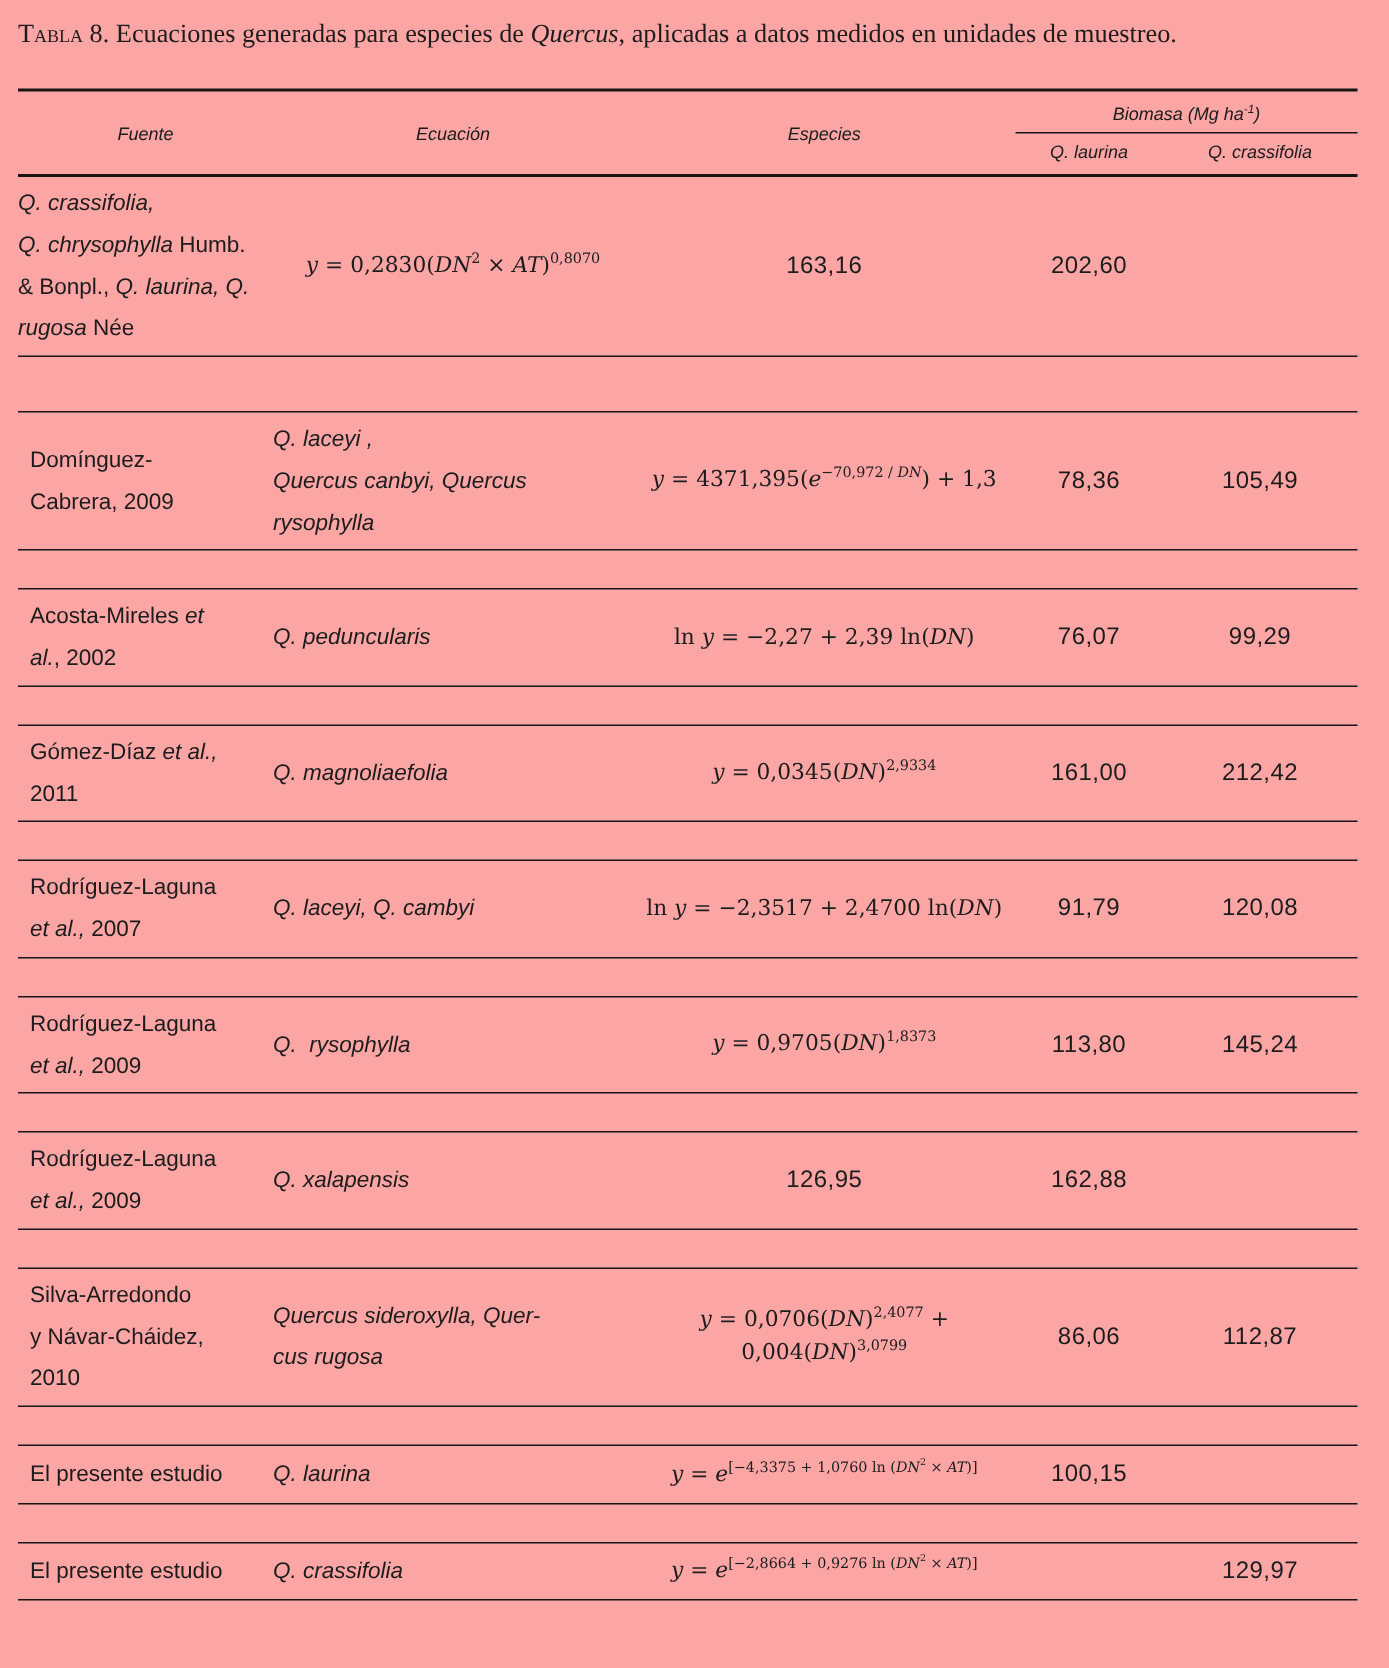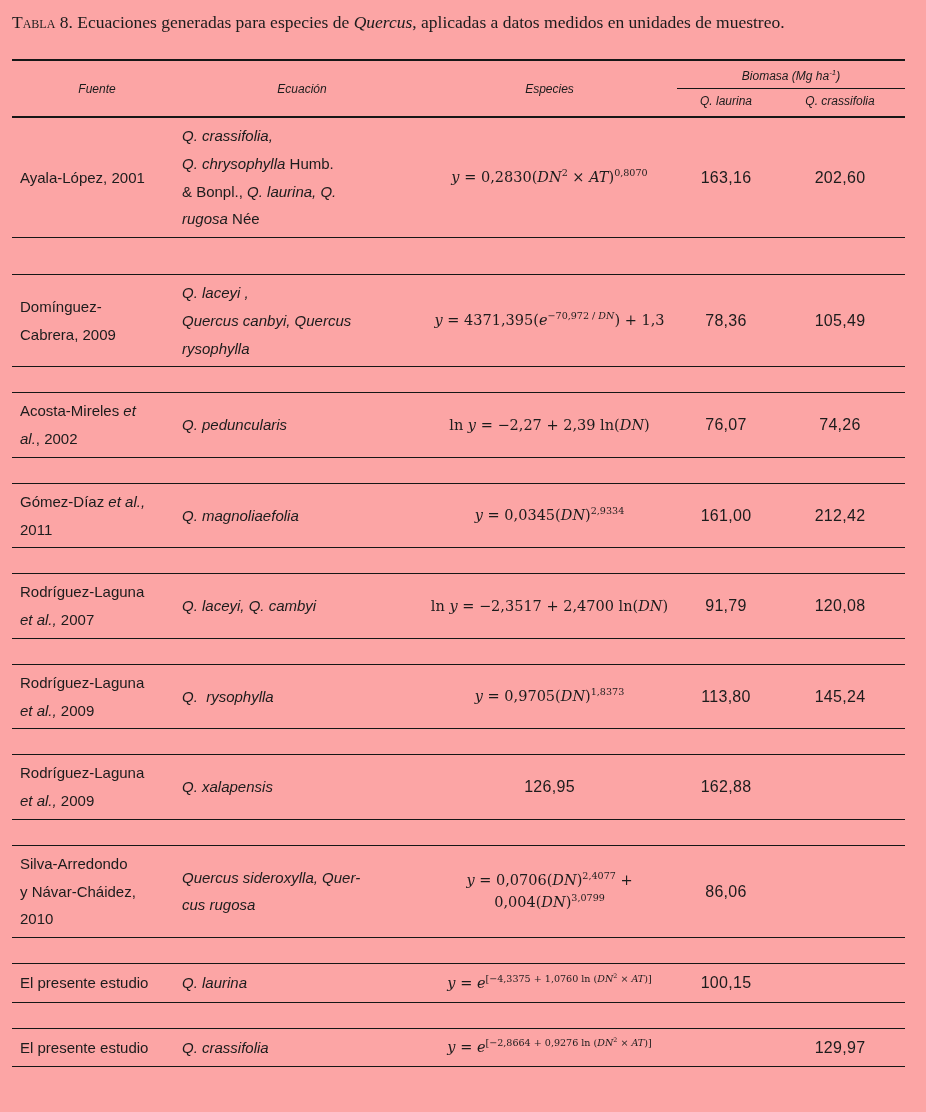--- a/index.html
+++ b/index.html
@@ -80,41 +80,40 @@
         <div class="hgroup-top">Biomasa (Mg ha<sup>-1</sup>)</div>
         <div class="hgroup-sub">
           <div class="hcell">Q. laurina</div>
           <div class="hcell">Q. crassifolia</div>
         </div>
       </div>
     </div>
 
     <div class="tbody" id="tbody">
   <div class="row">
-    <div class="cell fuente">Ayala-López, 2001</div>
     <div class="cell especies"><i>Q. crassifolia,</i><br><i>Q. chrysophylla</i> Humb.<br>&amp; Bonpl., <i>Q. laurina, Q.</i><br><i>rugosa</i> Née</div>
     <div class="cell ecuacion"><i>y</i> = 0,2830(<i>DN</i><sup>2</sup> × <i>AT</i>)<sup>0,8070</sup></div>
     <div class="cell num">163,16</div>
     <div class="cell num">202,60</div>
   </div>
 
   <div class="row">
     <div class="cell fuente">Domínguez-<br>Cabrera, 2009</div>
     <div class="cell especies"><i>Q. laceyi ,</i><br><i>Quercus canbyi, Quercus</i><br><i>rysophylla</i></div>
     <div class="cell ecuacion"><i>y</i> = 4371,395(<i>e</i><sup>−70,972 / <i>DN</i></sup>) + 1,3</div>
     <div class="cell num">78,36</div>
     <div class="cell num">105,49</div>
   </div>
 
   <div class="row">
     <div class="cell fuente">Acosta-Mireles <i>et</i><br><i>al.</i>, 2002</div>
     <div class="cell especies"><i>Q. peduncularis</i></div>
     <div class="cell ecuacion">ln <i>y</i> = −2,27 + 2,39 ln(<i>DN</i>)</div>
     <div class="cell num">76,07</div>
-    <div class="cell num">74,26</div>
+    <div class="cell num">99,29</div>
   </div>
 
   <div class="row">
     <div class="cell fuente">Gómez-Díaz <i>et al.,</i><br>2011</div>
     <div class="cell especies"><i>Q. magnoliaefolia</i></div>
     <div class="cell ecuacion"><i>y</i> = 0,0345(<i>DN</i>)<sup>2,9334</sup></div>
     <div class="cell num">161,00</div>
     <div class="cell num">212,42</div>
   </div>
 
@@ -139,20 +138,21 @@
     <div class="cell especies"><i>Q. xalapensis</i></div>
     <div class="cell num">126,95</div>
     <div class="cell num">162,88</div>
   </div>
 
   <div class="row">
     <div class="cell fuente">Silva-Arredondo<br>y Návar-Cháidez,<br>2010</div>
     <div class="cell especies"><i>Quercus sideroxylla, Quer-</i><br><i>cus rugosa</i></div>
     <div class="cell ecuacion"><i>y</i> = 0,0706(<i>DN</i>)<sup>2,4077</sup> +<br>0,004(<i>DN</i>)<sup>3,0799</sup></div>
     <div class="cell num">86,06</div>
+    <div class="cell num">112,87</div>
   </div>
 
   <div class="row">
     <div class="cell fuente">El presente estudio</div>
     <div class="cell especies"><i>Q. laurina</i></div>
     <div class="cell ecuacion"><i>y</i> = <i>e</i><sup>[−4,3375 + 1,0760 ln (<i>DN</i><sup>2</sup> × <i>AT</i>)]</sup></div>
     <div class="cell num">100,15</div>
     <div class="cell num"></div>
   </div>
 

